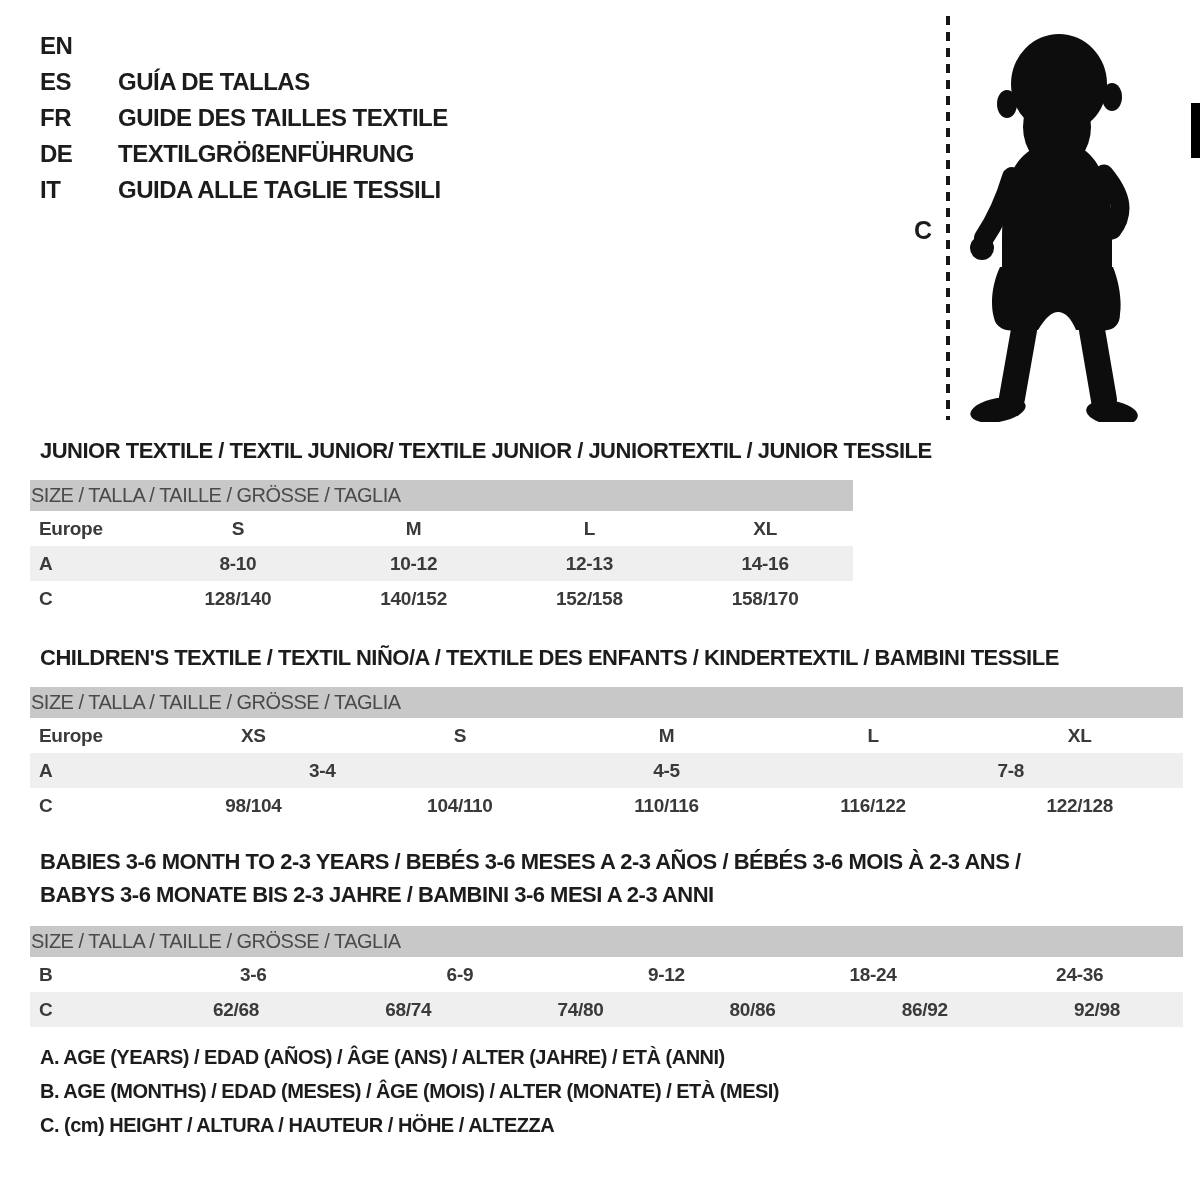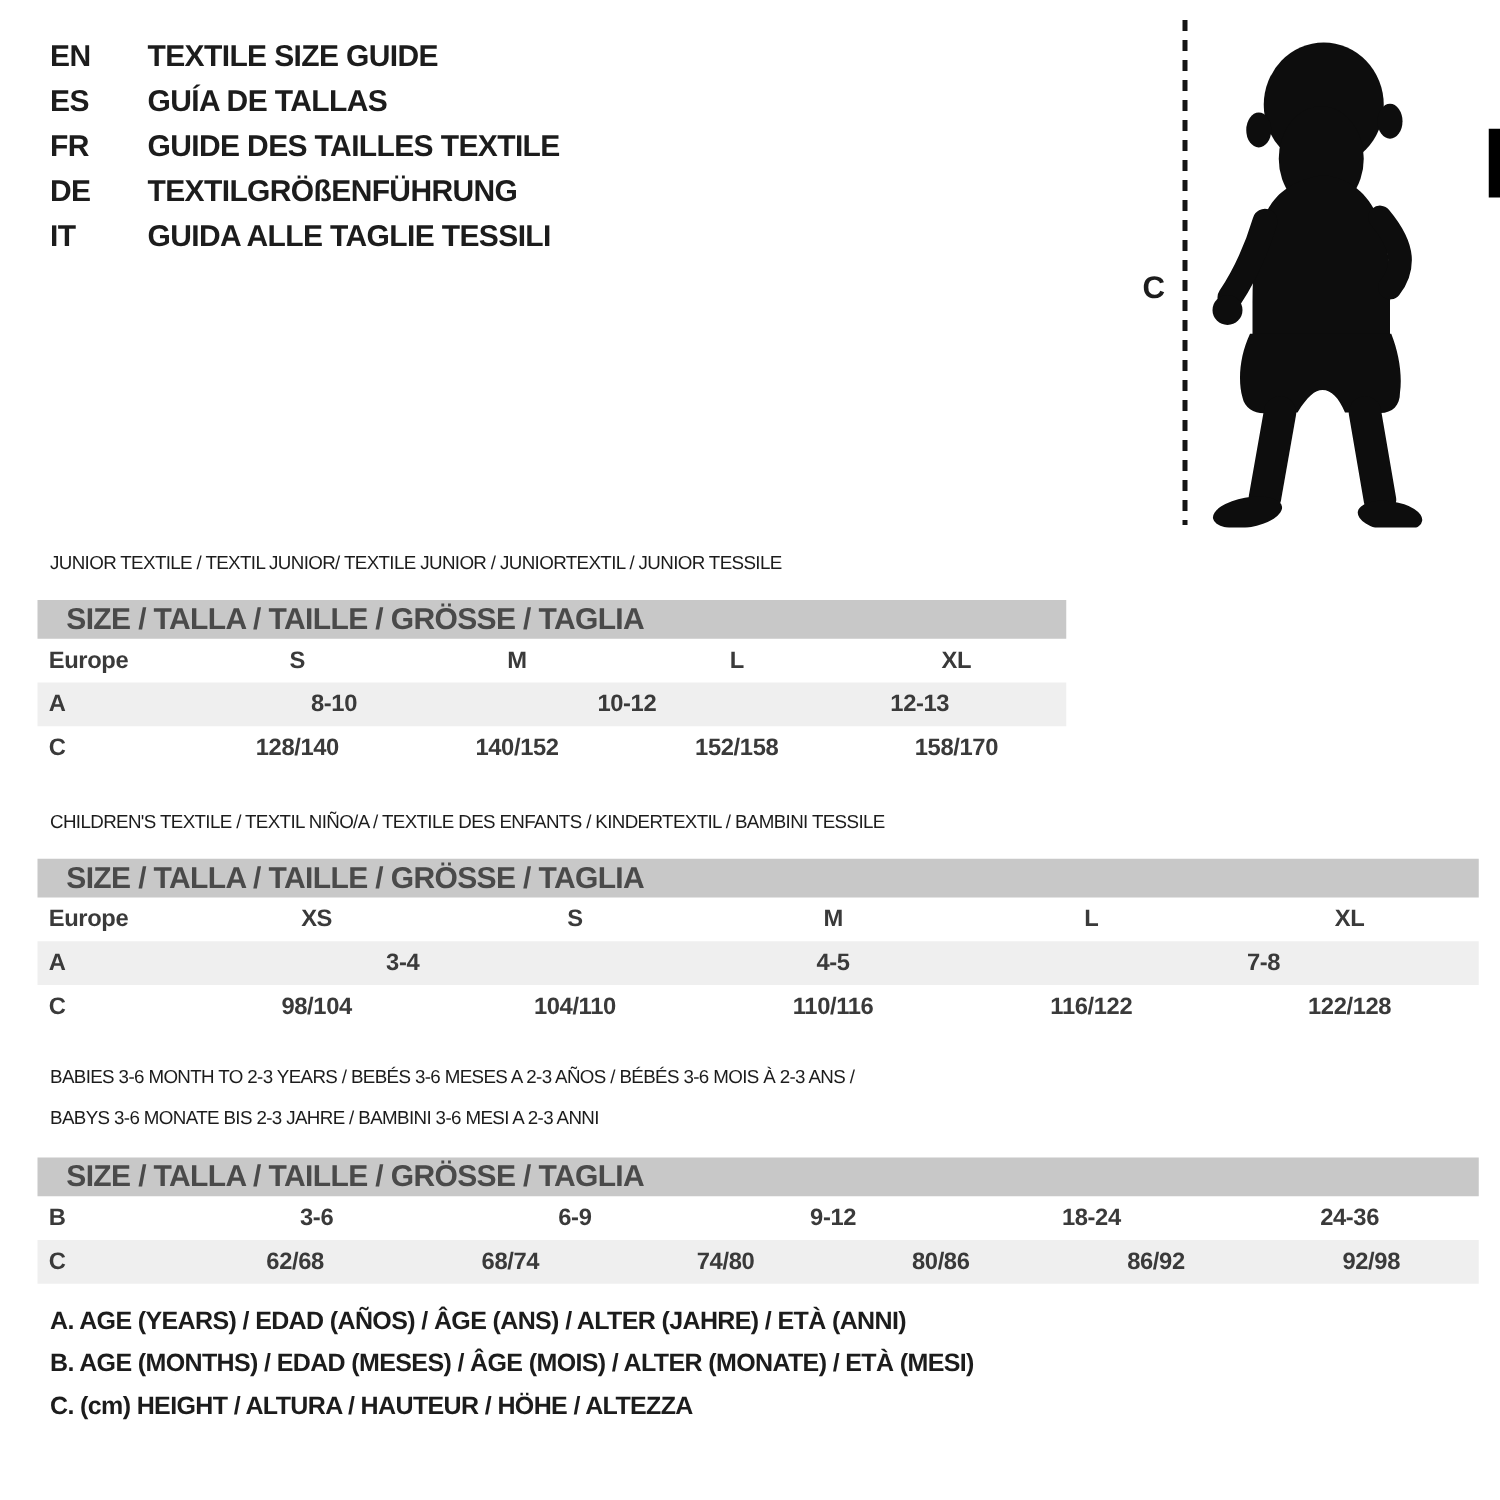--- a/index.html
+++ b/index.html
@@ -16,46 +16,45 @@
   .dash-line{position:absolute;left:946px;top:16px;width:4px;height:404px;
              background:repeating-linear-gradient(to bottom,#151515 0 9px,transparent 9px 16px);}
   .c-label{position:absolute;left:914px;top:216px;font-size:25px;font-weight:bold;color:#1c1c1c;}
   .toddler{position:absolute;left:962px;top:12px;}
 
   
   .section{position:absolute;left:30px;}
   .sec-junior{top:434px;width:823px;}
   .sec-children{top:641px;width:1153px;}
   .sec-babies{top:845px;width:1153px;}
-  .sec-title{margin-left:10px;font-size:15px;font-weight:normal;color:#1c1c1c;line-height:33px;letter-spacing:-0.5px;white-space:nowrap;}
+  .sec-title{margin-left:10px;font-size:22px;font-weight:bold;color:#1c1c1c;line-height:33px;letter-spacing:-0.5px;white-space:nowrap;}
   .sec-junior .titles,.sec-children .titles{margin-bottom:13px;}
   .sec-babies .titles{margin-bottom:15px;}
-  .size-bar{height:31px;background:#c8c8c8;color:#4a4a4a;font-size:24px;font-weight:bold;
-            line-height:31px;padding-left:23px;letter-spacing:-0.5px;box-sizing:border-box;}
+  .size-bar{height:31px;background:#c8c8c8;color:#4a4a4a;font-size:20px;font-weight:normal;
+            line-height:31px;padding-left:1px;letter-spacing:-0.5px;box-sizing:border-box;}
   .t-row{display:flex;height:35px;line-height:35px;font-size:19px;font-weight:bold;color:#3a3a3a;letter-spacing:-0.3px;align-items:center;}
   .t-row.shaded{background:#efefef;}
   .t-label{width:120px;padding-left:9px;box-sizing:border-box;}
   .t-cell{flex:1;text-align:center;}
 
   
   .legend{position:absolute;left:40px;top:1040px;}
   .legend-line{font-size:20px;font-weight:bold;color:#1c1c1c;line-height:34px;letter-spacing:-0.5px;white-space:nowrap;}
 
   
   .edge-mark{position:absolute;right:0;top:103px;width:9px;height:55px;background:#000;}
 </style>
 </head>
 <body>
 
 <div class="canvas">
 
   <div class="lang-block" id="langs">
       <div class="lang-row">
         <span class="lang-code">EN</span>
-        <span class="lang-label">TEXTILE SIZE GUIDE</span>
       </div>
       <div class="lang-row">
         <span class="lang-code">ES</span>
         <span class="lang-label">GUÍA DE TALLAS</span>
       </div>
       <div class="lang-row">
         <span class="lang-code">FR</span>
         <span class="lang-label">GUIDE DES TAILLES TEXTILE</span>
       </div>
       <div class="lang-row">
@@ -109,20 +108,21 @@
           <div class="t-cell">S</div>
           <div class="t-cell">M</div>
           <div class="t-cell">L</div>
           <div class="t-cell">XL</div>
         </div>
         <div class="t-row shaded">
           <div class="t-label">A</div>
           <div class="t-cell">8-10</div>
           <div class="t-cell">10-12</div>
           <div class="t-cell">12-13</div>
+          <div class="t-cell">14-16</div>
         </div>
         <div class="t-row">
           <div class="t-label">C</div>
           <div class="t-cell">128/140</div>
           <div class="t-cell">140/152</div>
           <div class="t-cell">152/158</div>
           <div class="t-cell">158/170</div>
         </div>
       </section>
       <section class="section sec-children">

